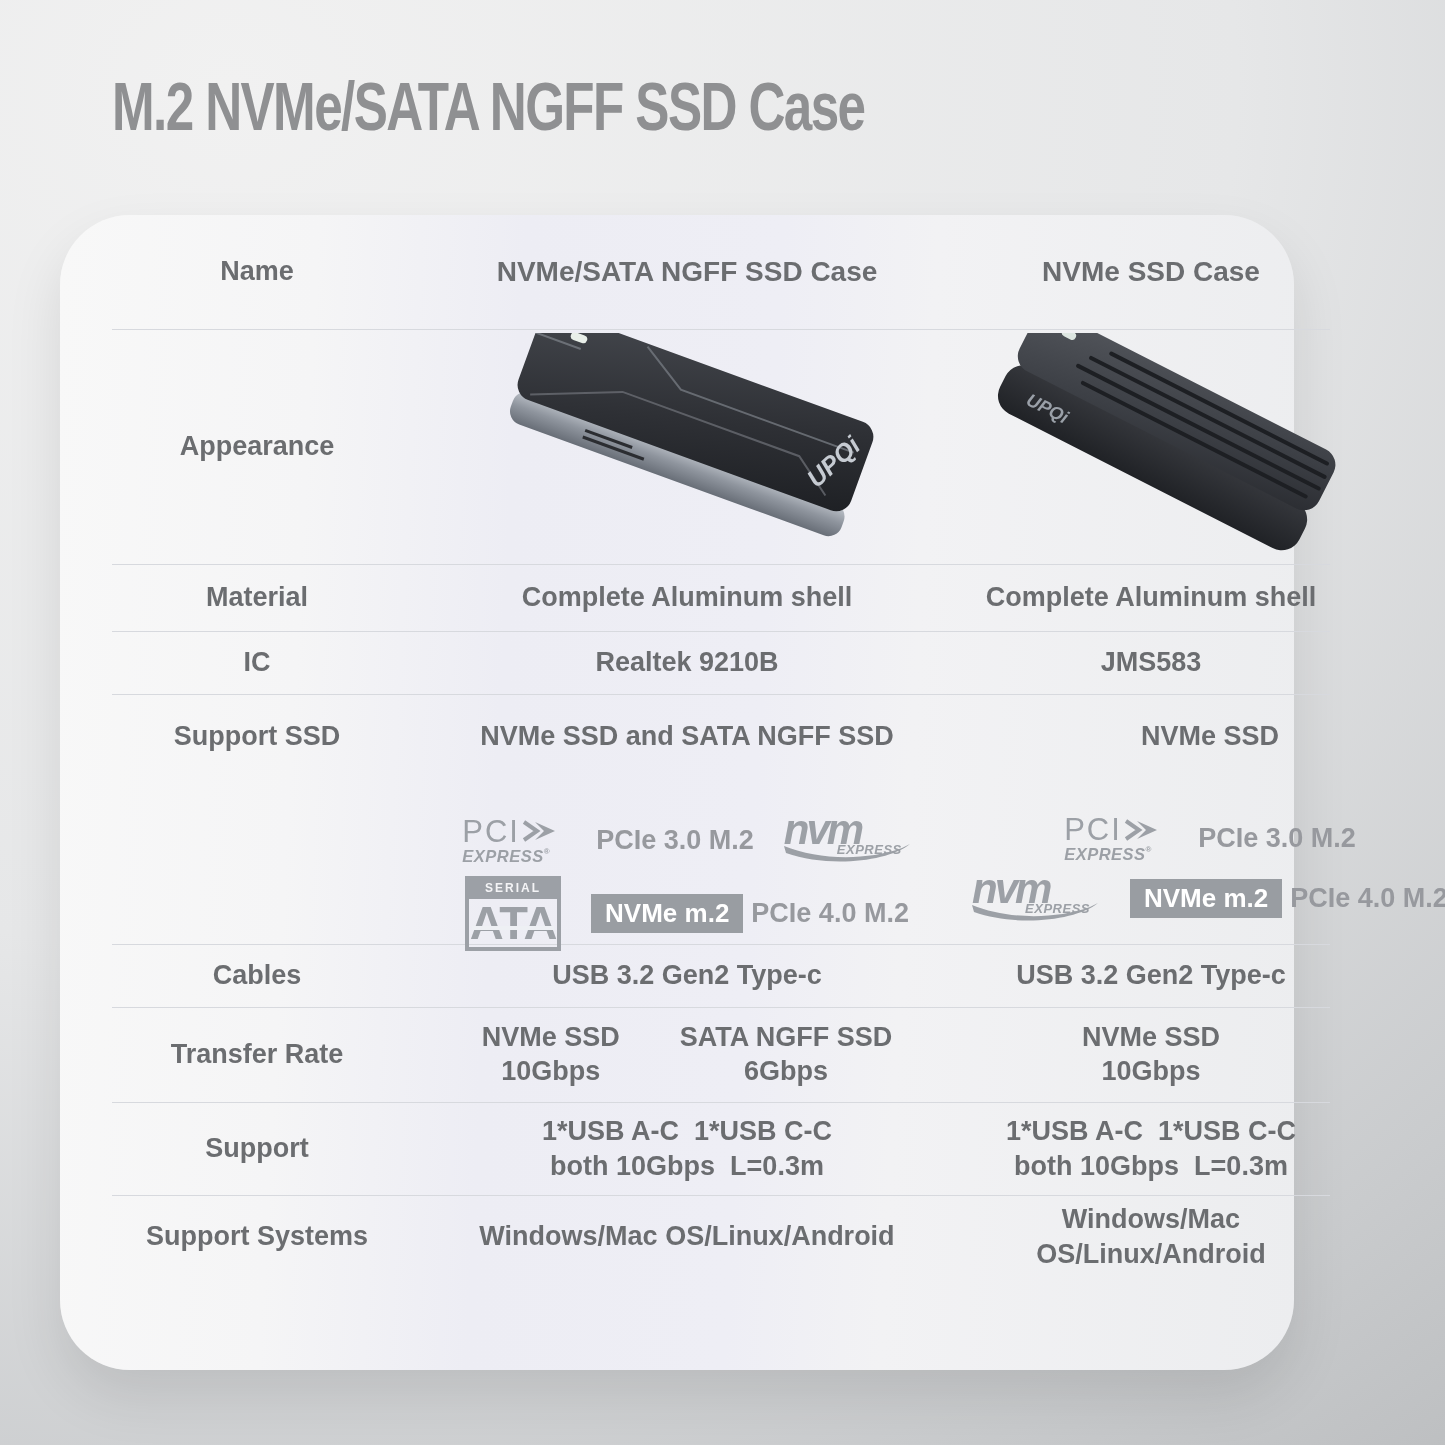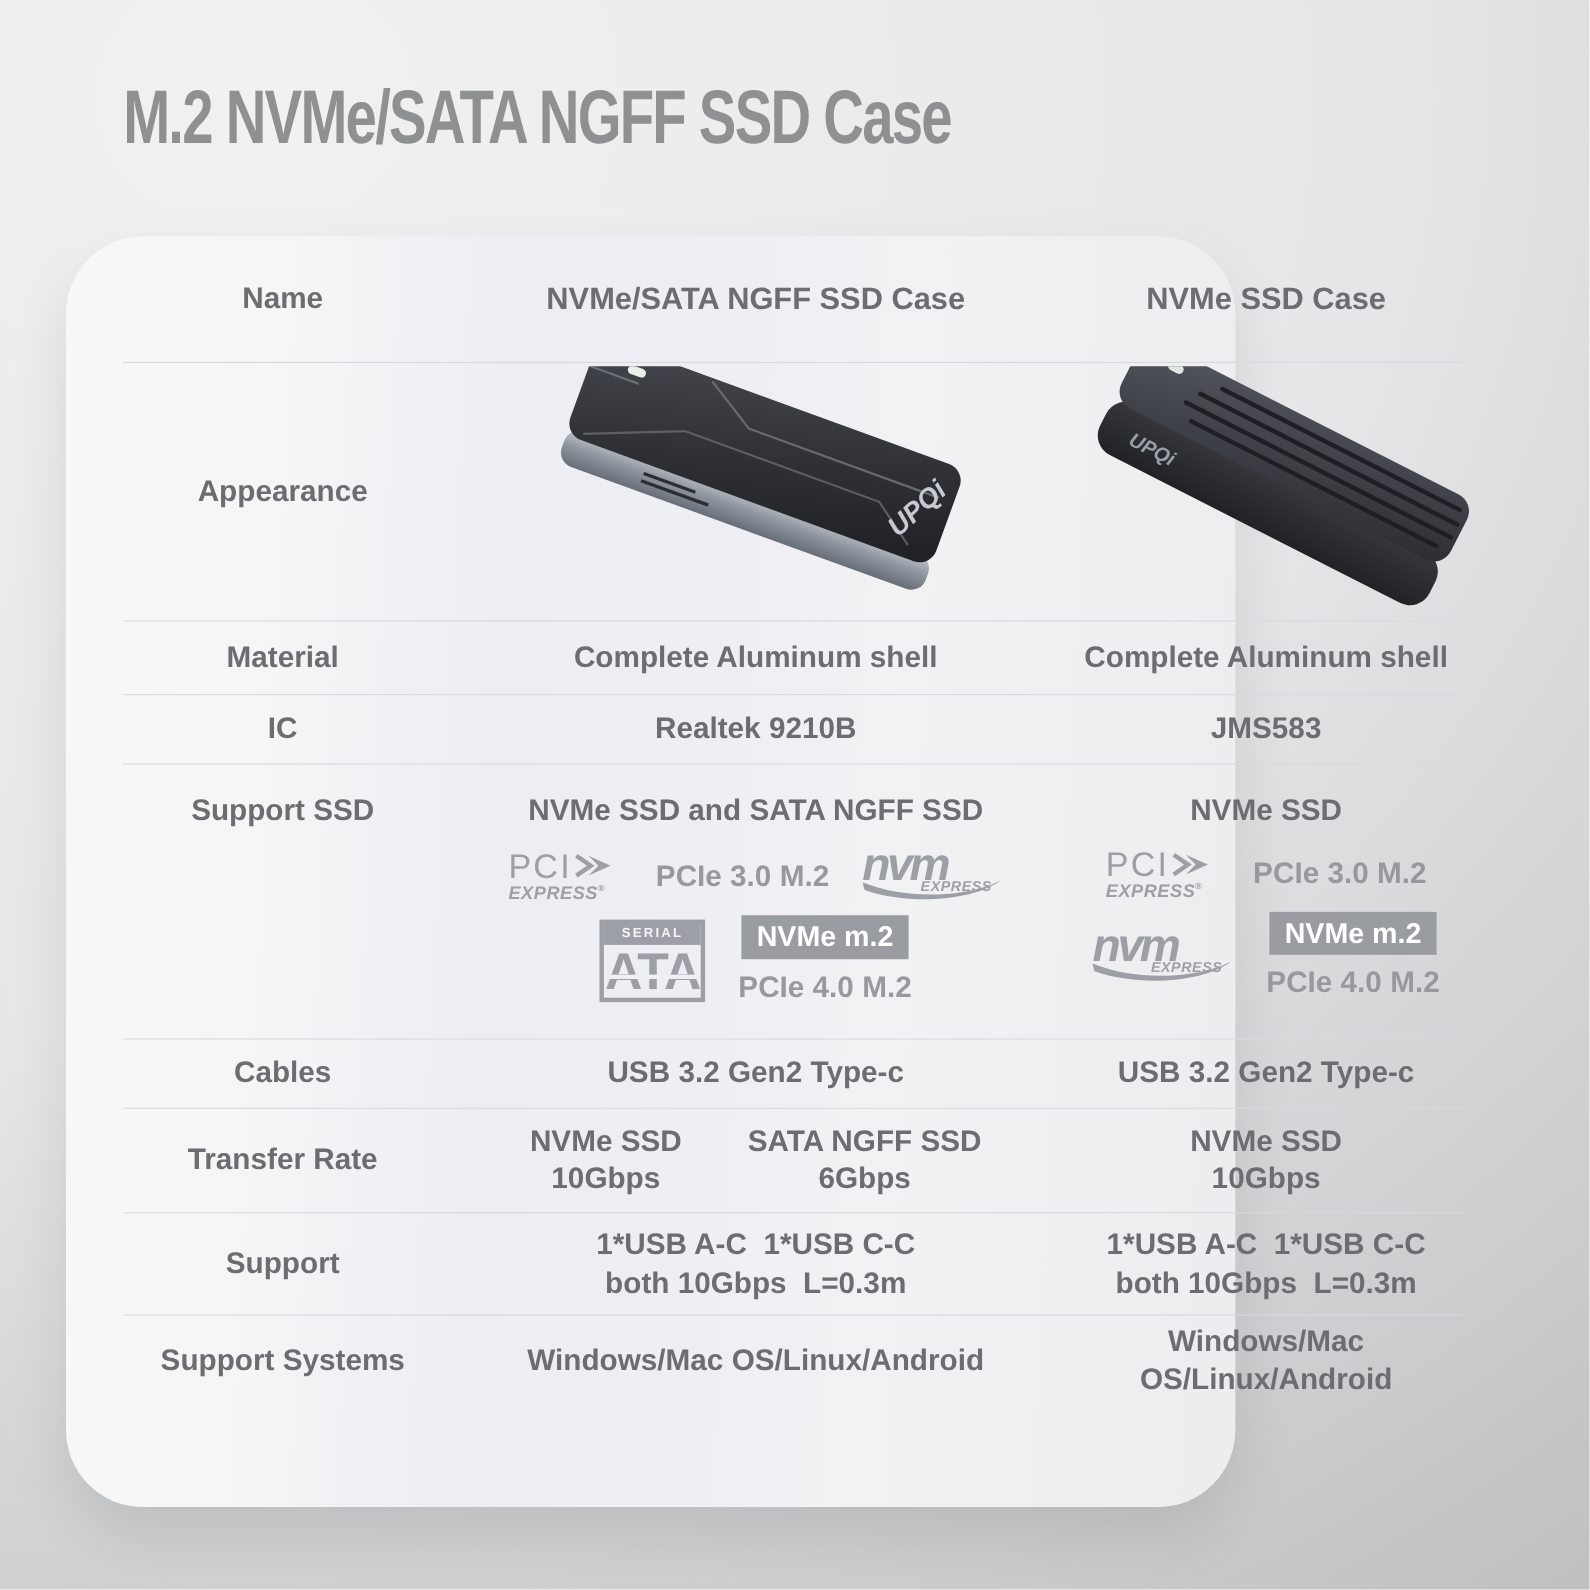--- a/index.html
+++ b/index.html
@@ -10,21 +10,21 @@
   }
   
   .page-title{
     position:absolute;left:112px;top:66px;
     font-size:64px;font-weight:900;color:#8f9092;
     letter-spacing:-2px;white-space:nowrap;
     transform:scaleX(0.80) scaleY(1.08);transform-origin:left top;
   }
   
   .card{
-    position:absolute;left:60px;top:215px;width:1063px;height:1155px;
+    position:absolute;left:60px;top:215px;width:1234px;height:1155px;
     border-radius:70px;
     background:linear-gradient(93deg,#f8f8f8 0%,#f5f5f6 20%,#ededf4 36%,#eeeef5 56%,#f2f2f4 68%,#ecedef 100%);
     box-shadow:0 26px 55px rgba(0,0,0,0.10);
   }
   .table{position:absolute;left:52px;top:0;width:1218px;height:100%;display:flex;flex-direction:column;}
   .trow{
     display:grid;grid-template-columns:290px 570px 1fr;
     align-items:center;border-bottom:1px solid #d7d9de;box-sizing:border-box;
   }
   .trow.last{border-bottom:none;}
@@ -41,23 +41,23 @@
   .r-size{height:66px;}
   .r-systems{height:108px;padding-bottom:26px;}
   .prodname{font-size:28px;}
   .pre{white-space:pre;}
   
   .appearance-cell{display:flex;justify-content:center;align-items:center;height:100%;}
   
   .r-supportssd .cell{padding-top:24px;}
   .ssd-col{display:flex;flex-direction:column;align-items:center;}
   .ssd-title{margin-bottom:16px;}
-  .ssd-row{display:flex;align-items:center;justify-content:center;gap:30px;}
+  .ssd-row{display:flex;align-items:center;justify-content:center;gap:30px;margin-top:44px;}
   .ssd-row + .ssd-row{margin-top:10px;}
-  .ssd-stack{display:flex;flex-direction:column;align-items:center;gap:8px;}
+  .ssd-stack{display:flex;flex-direction:row;align-items:center;gap:8px;}
   .pcie-text{color:#97999e;font-weight:700;font-size:27px;white-space:nowrap;}
   .nvme-badge{background:#999da2;color:#ffffff;font-weight:800;font-size:26px;padding:3px 14px;white-space:nowrap;}
   
   .pci-logo{color:#9ca0a6;width:104px;text-align:left;line-height:1;}
   .pci-line1{display:flex;align-items:center;font-size:31px;font-weight:500;letter-spacing:2px;}
   .pci-arrow{width:36px;height:24px;margin-left:2px;}
   .pci-line2{font-style:italic;font-weight:800;font-size:16.5px;letter-spacing:0.5px;margin-top:1px;}
   .pci-line2 .reg{font-size:8px;vertical-align:top;font-style:normal;}
   
   .nvm-logo{position:relative;color:#9ca0a6;width:128px;height:52px;text-align:left;}

